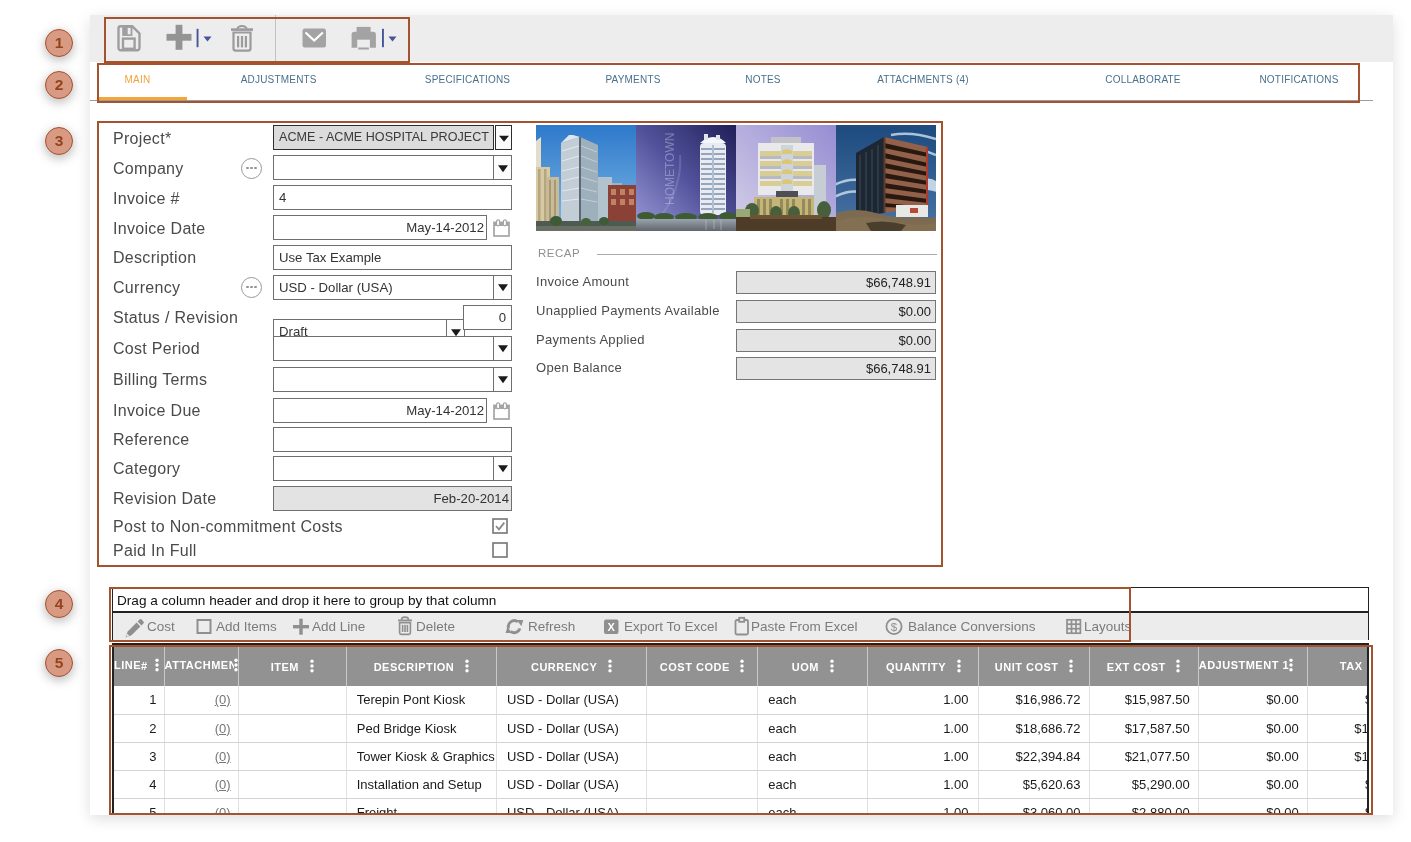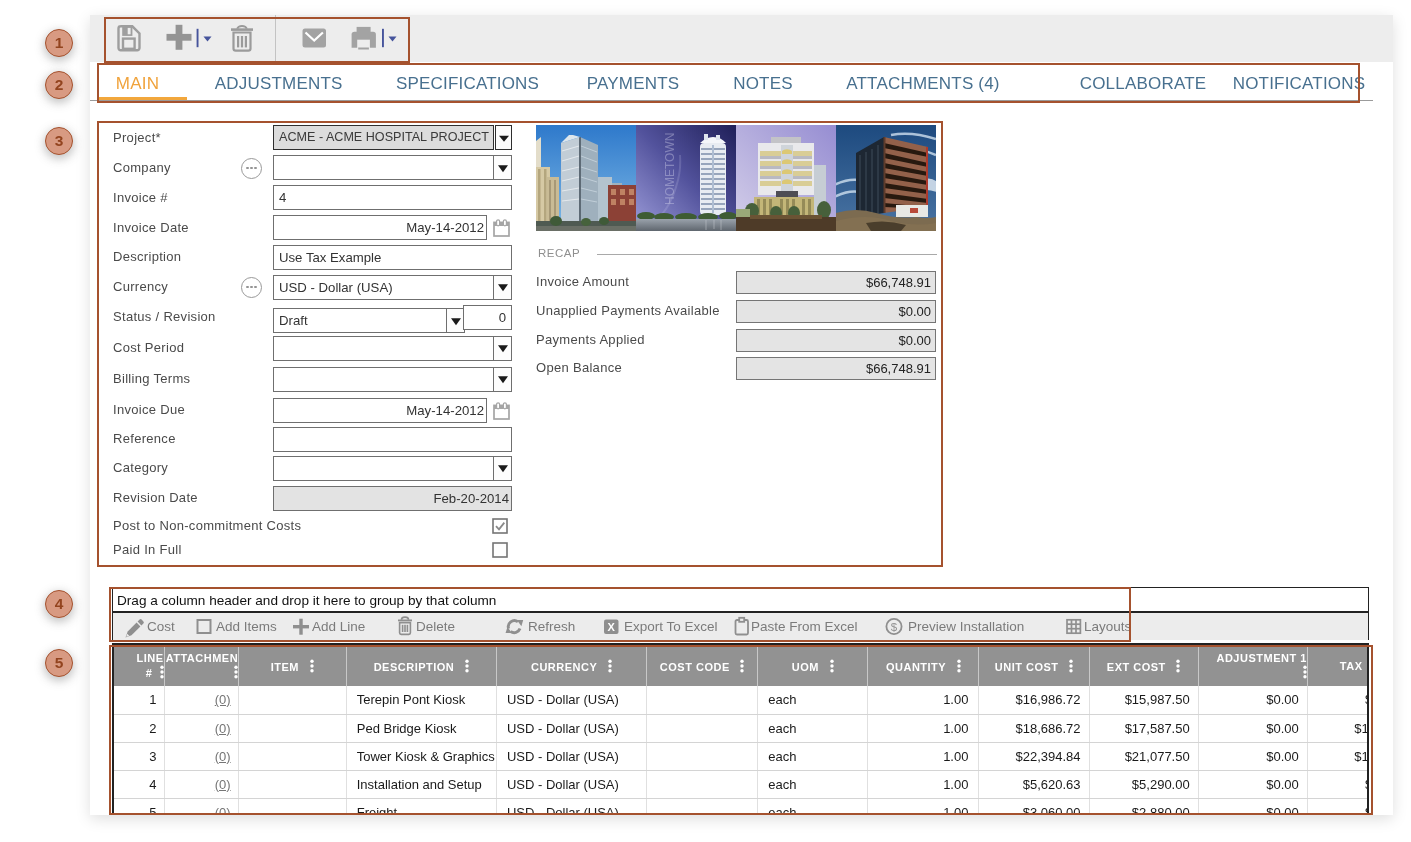--- a/index.html
+++ b/index.html
@@ -7,42 +7,42 @@
   body { font-family:"Liberation Sans", sans-serif; }
   #stage { position:relative; width:1411px; height:842px; background:#fff; overflow:hidden; }
   .abs { position:absolute; }
   
   .anno { position:absolute; border:2px solid #a5522e; z-index:50; pointer-events:none; }
   .circ { position:absolute; width:28px; height:28px; border-radius:50%; background:#d89a82;
           border:1.7px solid #a5522e; color:#93441f; font-size:15.5px; font-weight:bold;
           display:flex; align-items:center; justify-content:center; z-index:60;
           box-shadow:0 3px 10px 1px rgba(120,120,120,.45); }
   
-  .lbl { position:absolute; left:113px; font-size:13px; color:#4a4a4a; letter-spacing:.3px; white-space:nowrap; }
+  .lbl { position:absolute; left:113px; font-size:16px; color:#4a4a4a; letter-spacing:.3px; white-space:nowrap; }
   .inp { position:absolute; left:273px; width:239px; height:25px; border:1px solid #6f6f6f; background:#fff;
          font-size:13.2px; color:#333; line-height:23px; padding:0 5px; white-space:nowrap; }
   .ro  { background:#e3e3e3; }
   .combo-btn { position:absolute; top:-1px; right:-1px; width:19px; height:25px; border:1px solid #6f6f6f;
          background:#fdfdfd; }
   .carr { position:absolute; left:50%; top:50%; transform:translate(-50%,-38%); width:0; height:0;
           border-left:5.5px solid transparent; border-right:5.5px solid transparent; border-top:7px solid #1a1a1a; }
   .rt { text-align:right; padding-right:2px !important; }
   .ell { position:absolute; width:21px; height:21px; border-radius:50%; border:1.4px solid #999;
          display:flex; align-items:center; justify-content:center; gap:1.5px; background:#fff; }
   .ell i { width:2.8px; height:2.8px; border-radius:50%; background:#949494; }
   
   .recap-lbl { position:absolute; left:536px; font-size:13px; color:#4a4a4a; letter-spacing:.3px; }
   .recap-val { position:absolute; left:736px; width:200px; height:23px; background:#e4e4e4; border:1px solid #757575;
                font-size:13px; color:#222; text-align:right; line-height:21px; padding:0 4px; }
   .tbtxt { position:absolute; font-size:13.5px; color:#7b7b7b; white-space:nowrap; }
   #dt .ghr th { background:#929292; color:#fff; font-size:11px; font-weight:bold; letter-spacing:.5px;
       height:41px; text-align:center; vertical-align:middle; border-right:1px solid #c8c8c8; overflow:hidden;
       white-space:nowrap; }
   #dt .ghr th svg { vertical-align:-2px; }
-  .h2l { display:flex; flex-direction:column; align-items:flex-end; line-height:14px; }
+  .h2l { display:flex; flex-direction:row; align-items:flex-start; line-height:14px; }
   .h2l .clip { max-width:72px; overflow:hidden; }
   #dt .gbr td { height:28px; border-right:1px solid #e0e0e0; border-bottom:1px solid #d4d4d4;
       font-size:13px; color:#1a1a1a; white-space:nowrap; overflow:hidden; vertical-align:middle; background:#fff; }
   #dt .ra { text-align:right; padding-right:8px; }
   #dt td:first-child { padding-right:7px; }
   #dt td:nth-child(8) { padding-right:10px; }
   #dt .le { text-align:left; padding-left:10px; }
   #dt .ce { text-align:right; padding-right:7px; }
   .att { color:#757575; text-decoration:underline; }
 </style>
@@ -89,21 +89,21 @@
 
     <rect x="266.6" y="11.9" width="14" height="5.6" fill="#a3a3a3"></rect>
     <path d="M261.6 32.8 v-13.3 a2.8 2.8 0 0 1 2.8 -2.8 h18.7 a2.8 2.8 0 0 1 2.8 2.8 v13.3 z" fill="#a3a3a3"></path>
     <rect x="267.2" y="24.7" width="12.7" height="10" fill="#ededed"></rect>
     <rect x="268.2" y="32.5" width="10.7" height="2" fill="#a3a3a3"></rect>
 
     <rect x="292" y="13.8" width="1.9" height="18.4" fill="#46549c"></rect>
     <path d="M298.5 21.6 h8 l-4 4.9 z" fill="#46549c"></path>
   </svg>
 
-  <div id="tabs" style="position:absolute; top:74px; left:0; width:1411px; height:16px; font-size:17px; letter-spacing:0.2px; color:#48708f;">
+  <div id="tabs" style="position:absolute; top:74px; left:0; width:1411px; height:16px; font-size:10px; letter-spacing:0.2px; color:#48708f;">
     <span class="abs" style="left:137.5px; transform:translateX(-50%); color:#f0a33c;">MAIN</span>
     <span class="abs" style="left:278.7px; transform:translateX(-50%);">ADJUSTMENTS</span>
     <span class="abs" style="left:467.5px; transform:translateX(-50%);">SPECIFICATIONS</span>
     <span class="abs" style="left:633px; transform:translateX(-50%);">PAYMENTS</span>
     <span class="abs" style="left:763px; transform:translateX(-50%);">NOTES</span>
     <span class="abs" style="left:923px; transform:translateX(-50%);">ATTACHMENTS&nbsp;(4)</span>
     <span class="abs" style="left:1117px; transform:translateX(-50%);margin-left:26px;">COLLABORATE</span>
     <span class="abs" style="left:1299px; transform:translateX(-50%);">NOTIFICATIONS</span>
   </div>
 
@@ -145,21 +145,21 @@
     <div class="ell" style="left:241px; top:276.5px;">
         <i></i>
         <i></i>
         <i></i>
       </div>
     <div class="inp" style="top:274.5px;">USD - Dollar (USA)<span class="combo-btn">
           <span class="carr"></span>
         </span></div>
 
     <div class="lbl" style="top:309px;">Status / Revision</div>
-    <div class="inp" style="top:308px; width:192px;">Draft<span class="combo-btn">
+    <div class="inp" style="top:319px; width:192px;">Draft<span class="combo-btn">
           <span class="carr"></span>
         </span></div>
     <div class="inp rt" style="left:463px; top:304.5px; width:49px; padding-right:5px !important;">0</div>
 
     <div class="lbl" style="top:340px;text-align:center;">Cost Period</div>
     <div class="inp" style="top:335.5px;">
         <span class="combo-btn">
           <span class="carr"></span>
         </span>
       </div>
@@ -485,21 +485,21 @@
         <line x1="964" y1="6.8" x2="964" y2="20.2"></line>
       </g>
     </svg>
     <div class="tbtxt" style="left:147px; top:618.5px;">Cost</div>
     <div class="tbtxt" style="left:216px; top:618.5px;">Add Items</div>
     <div class="tbtxt" style="left:312px; top:618.5px;">Add Line</div>
     <div class="tbtxt" style="left:416px; top:618.5px;">Delete</div>
     <div class="tbtxt" style="left:528px; top:618.5px;">Refresh</div>
     <div class="tbtxt" style="left:624px; top:618.5px;">Export To Excel</div>
     <div class="tbtxt" style="left:751px; top:618.5px;">Paste From Excel</div>
-    <div class="tbtxt" style="left:908px; top:618.5px;">Preview Installation</div>
+    <div class="tbtxt" style="left:908px; top:618.5px;">Balance Conversions</div>
     <div class="tbtxt" style="left:1084px; top:618.5px;">Layouts</div>
 
     <div class="abs" id="tbl" style="left:112px; top:643px; width:1257px; height:172px; border-left:2px solid #222; border-top:2px solid #222; border-right:2px solid #222; overflow:hidden; background:#fff;">
       <table id="dt" cellspacing="0" cellpadding="0" style="table-layout:fixed; width:1307px; border-collapse:collapse;">
         <colgroup>
           <col style="width:50px">
             <col style="width:74px">
             <col style="width:108px">
             <col style="width:150px">
           <col style="width:150px">

